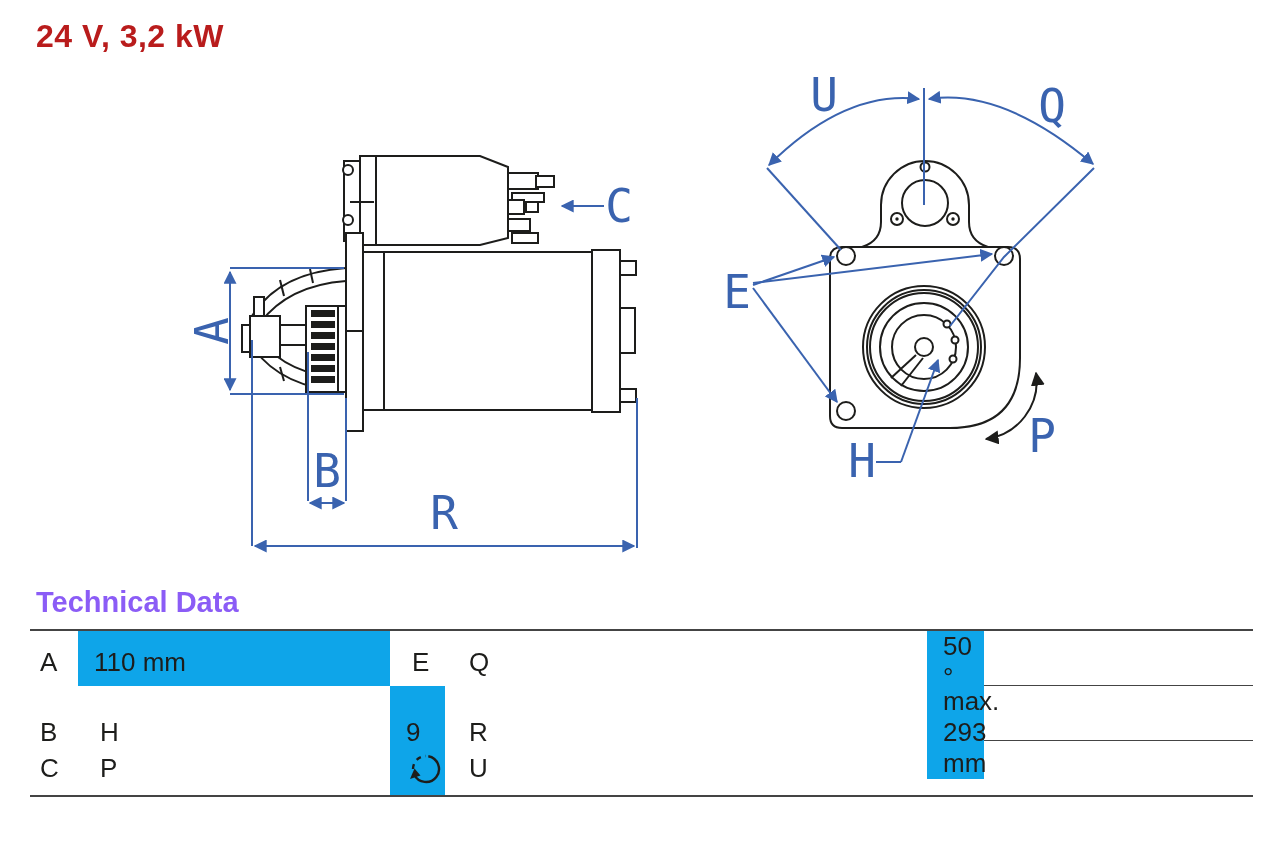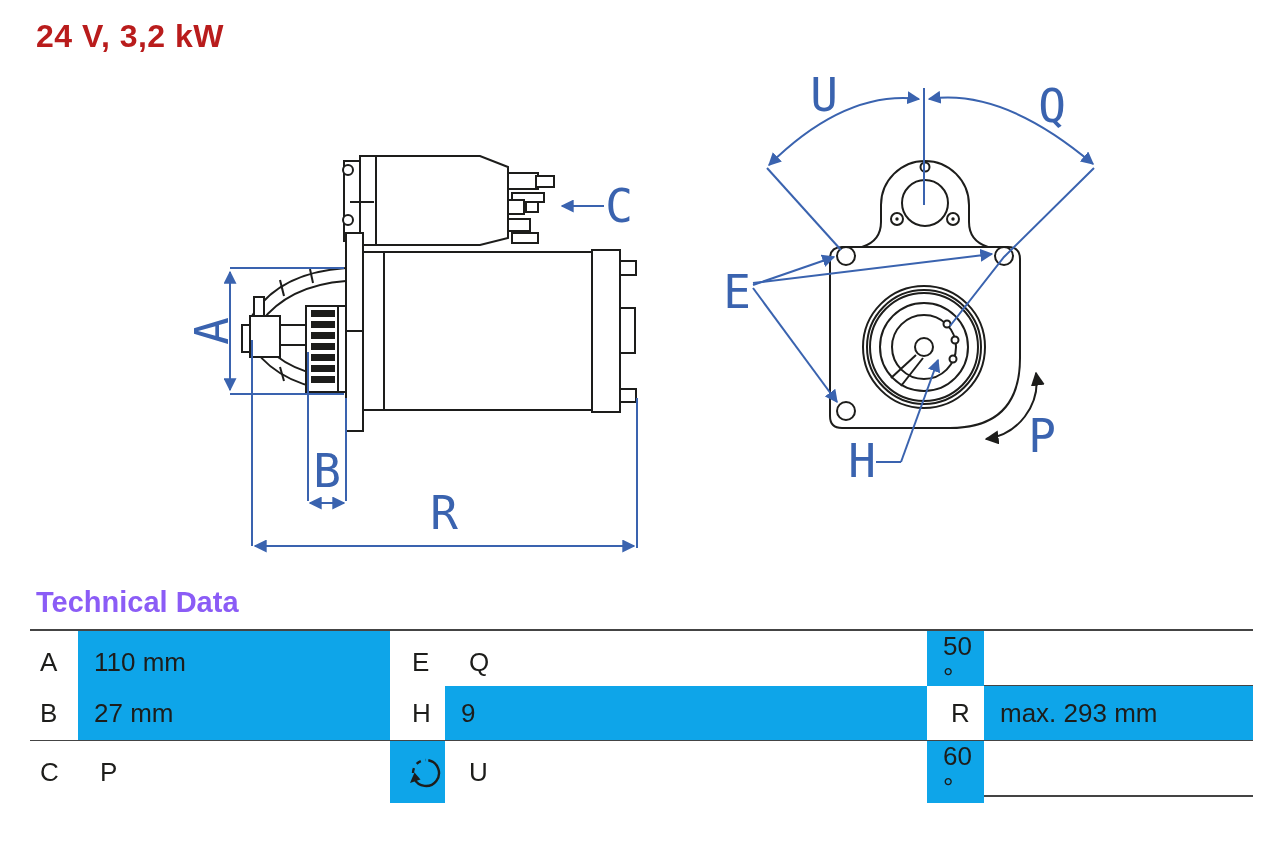--- a/index.html
+++ b/index.html
@@ -183,34 +183,32 @@
   <div class="tdata">
     <div class="trow">
       <div class="kcell c1">A</div>
       <div class="vcell">110 mm</div>
       <div class="kcell c2">E</div>
       <div class="kcell c3">Q</div>
       <div class="vcell">50 °</div>
     </div>
     <div class="trow">
       <div class="kcell c1">B</div>
-      <div class="vcell">27 mm</div>
       <div class="kcell c2">H</div>
       <div class="vcell">9</div>
       <div class="kcell c3">R</div>
       <div class="vcell">max. 293 mm</div>
     </div>
     <div class="trow">
       <div class="kcell c1">C</div>
       <div class="kcell c2">P</div>
       <div class="vcell">
         <svg width="38" height="42" viewBox="0 0 38 42">
           <path d="M7,22 A13,13 0 0 1 20,9" fill="none" stroke="#1d1d1b" stroke-width="2.4" stroke-dasharray="5 5"></path>
           <path d="M22.3,9.2 A13,13 0 1 1 8.2,27.5" fill="none" stroke="#1d1d1b" stroke-width="2.4"></path>
           <polygon points="4,32 14.5,28.5 8.5,21.5" fill="#1d1d1b"></polygon>
         </svg>
       </div>
       <div class="kcell c3">U</div>
-      <div class="vcell">60 °</div>
     </div>
   </div>
 
 </div>
 
 </body></html>

